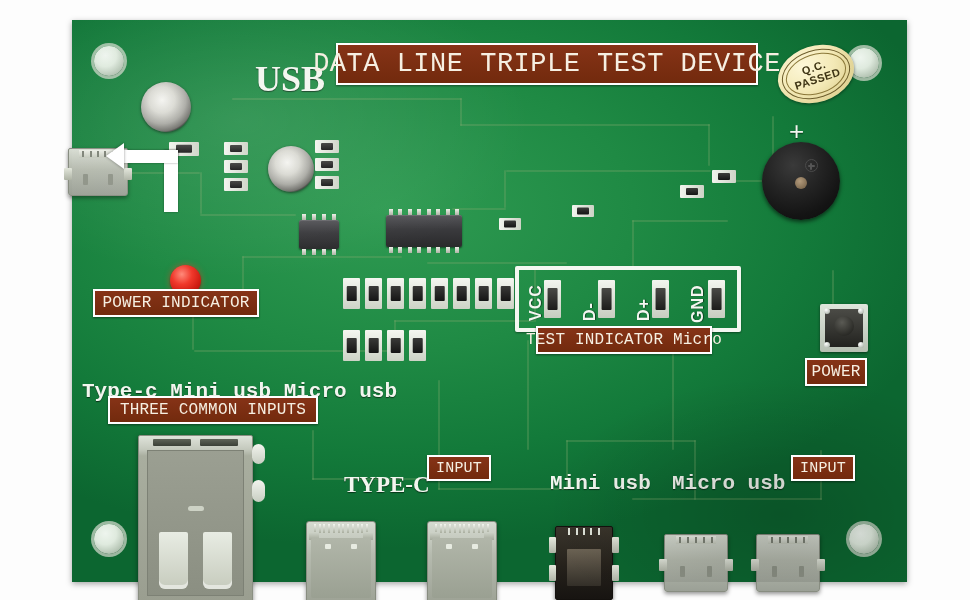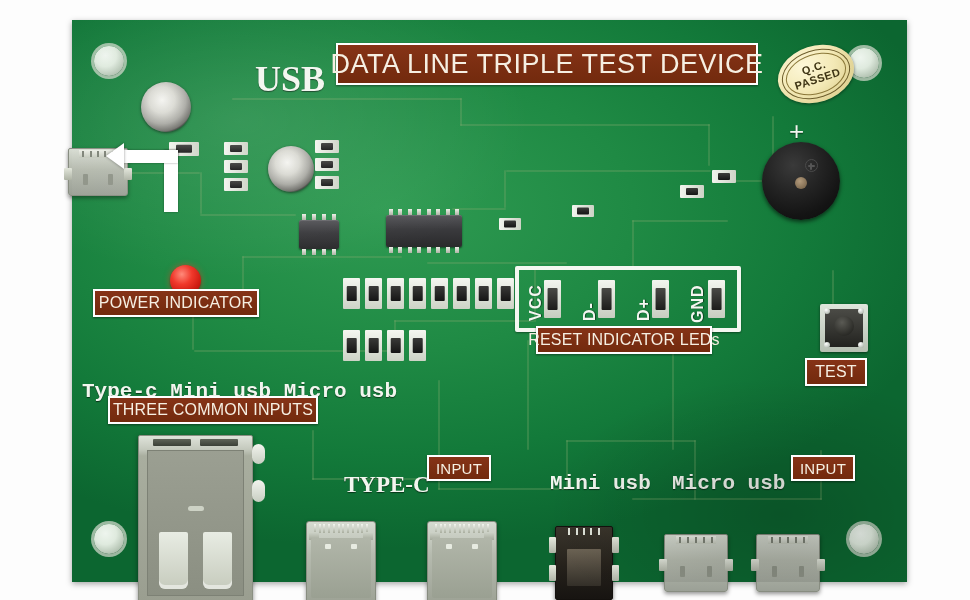--- a/index.html
+++ b/index.html
@@ -49,21 +49,21 @@
     user-select: none;
   }
 
   
   .callout {
     position: absolute;
     background: #7b2d10;
     background: linear-gradient(180deg,#863317 0%, #722a0d 100%);
     border: 2px solid #ffffff;
     color: #f6efe2;
-    font-family: Liberation Sans, sans-serif;
+    font-family: Liberation Mono, monospace;
     display: flex; align-items: center; justify-content: center;
     white-space: nowrap;
     letter-spacing: 0.2px;
     box-shadow: 0 1px 2px rgba(0,0,0,0.45);
   }
 
   
   .hole {
     position: absolute;
     border-radius: 50%;
@@ -634,21 +634,21 @@
 
   <div class="arrow-shaft-v" style="left:164px;top:150px;width:14px;height:62px;"></div>
   <div class="arrow-shaft-h" style="left:122px;top:150px;width:56px;height:13px;"></div>
   <div class="arrow-head" style="left:106px;top:143px;"></div>
 
 
   <div class="callout" style="left:108px;top:396px;width:210px;height:28px;font-size:16px;">THREE COMMON INPUTS</div>
 
   <div class="callout" style="left:93px;top:289px;width:166px;height:28px;font-size:16px;">POWER  INDICATOR</div>
 
-  <div class="callout" style="left:536px;top:326px;width:176px;height:28px;font-size:16px;">RESET INDICATOR  LEDs</div>
-
-  <div class="callout" style="left:805px;top:358px;width:62px;height:28px;font-size:16px;">TEST</div>
+  <div class="callout" style="left:536px;top:326px;width:176px;height:28px;font-size:16px;">TEST INDICATOR  Micro</div>
+
+  <div class="callout" style="left:805px;top:358px;width:62px;height:28px;font-size:16px;">POWER</div>
 
   <div class="callout" style="left:427px;top:455px;width:64px;height:26px;font-size:15px;">INPUT</div>
 
   <div class="callout" style="left:791px;top:455px;width:64px;height:26px;font-size:15px;">INPUT</div>
 
 </div>
 
 </body></html>

